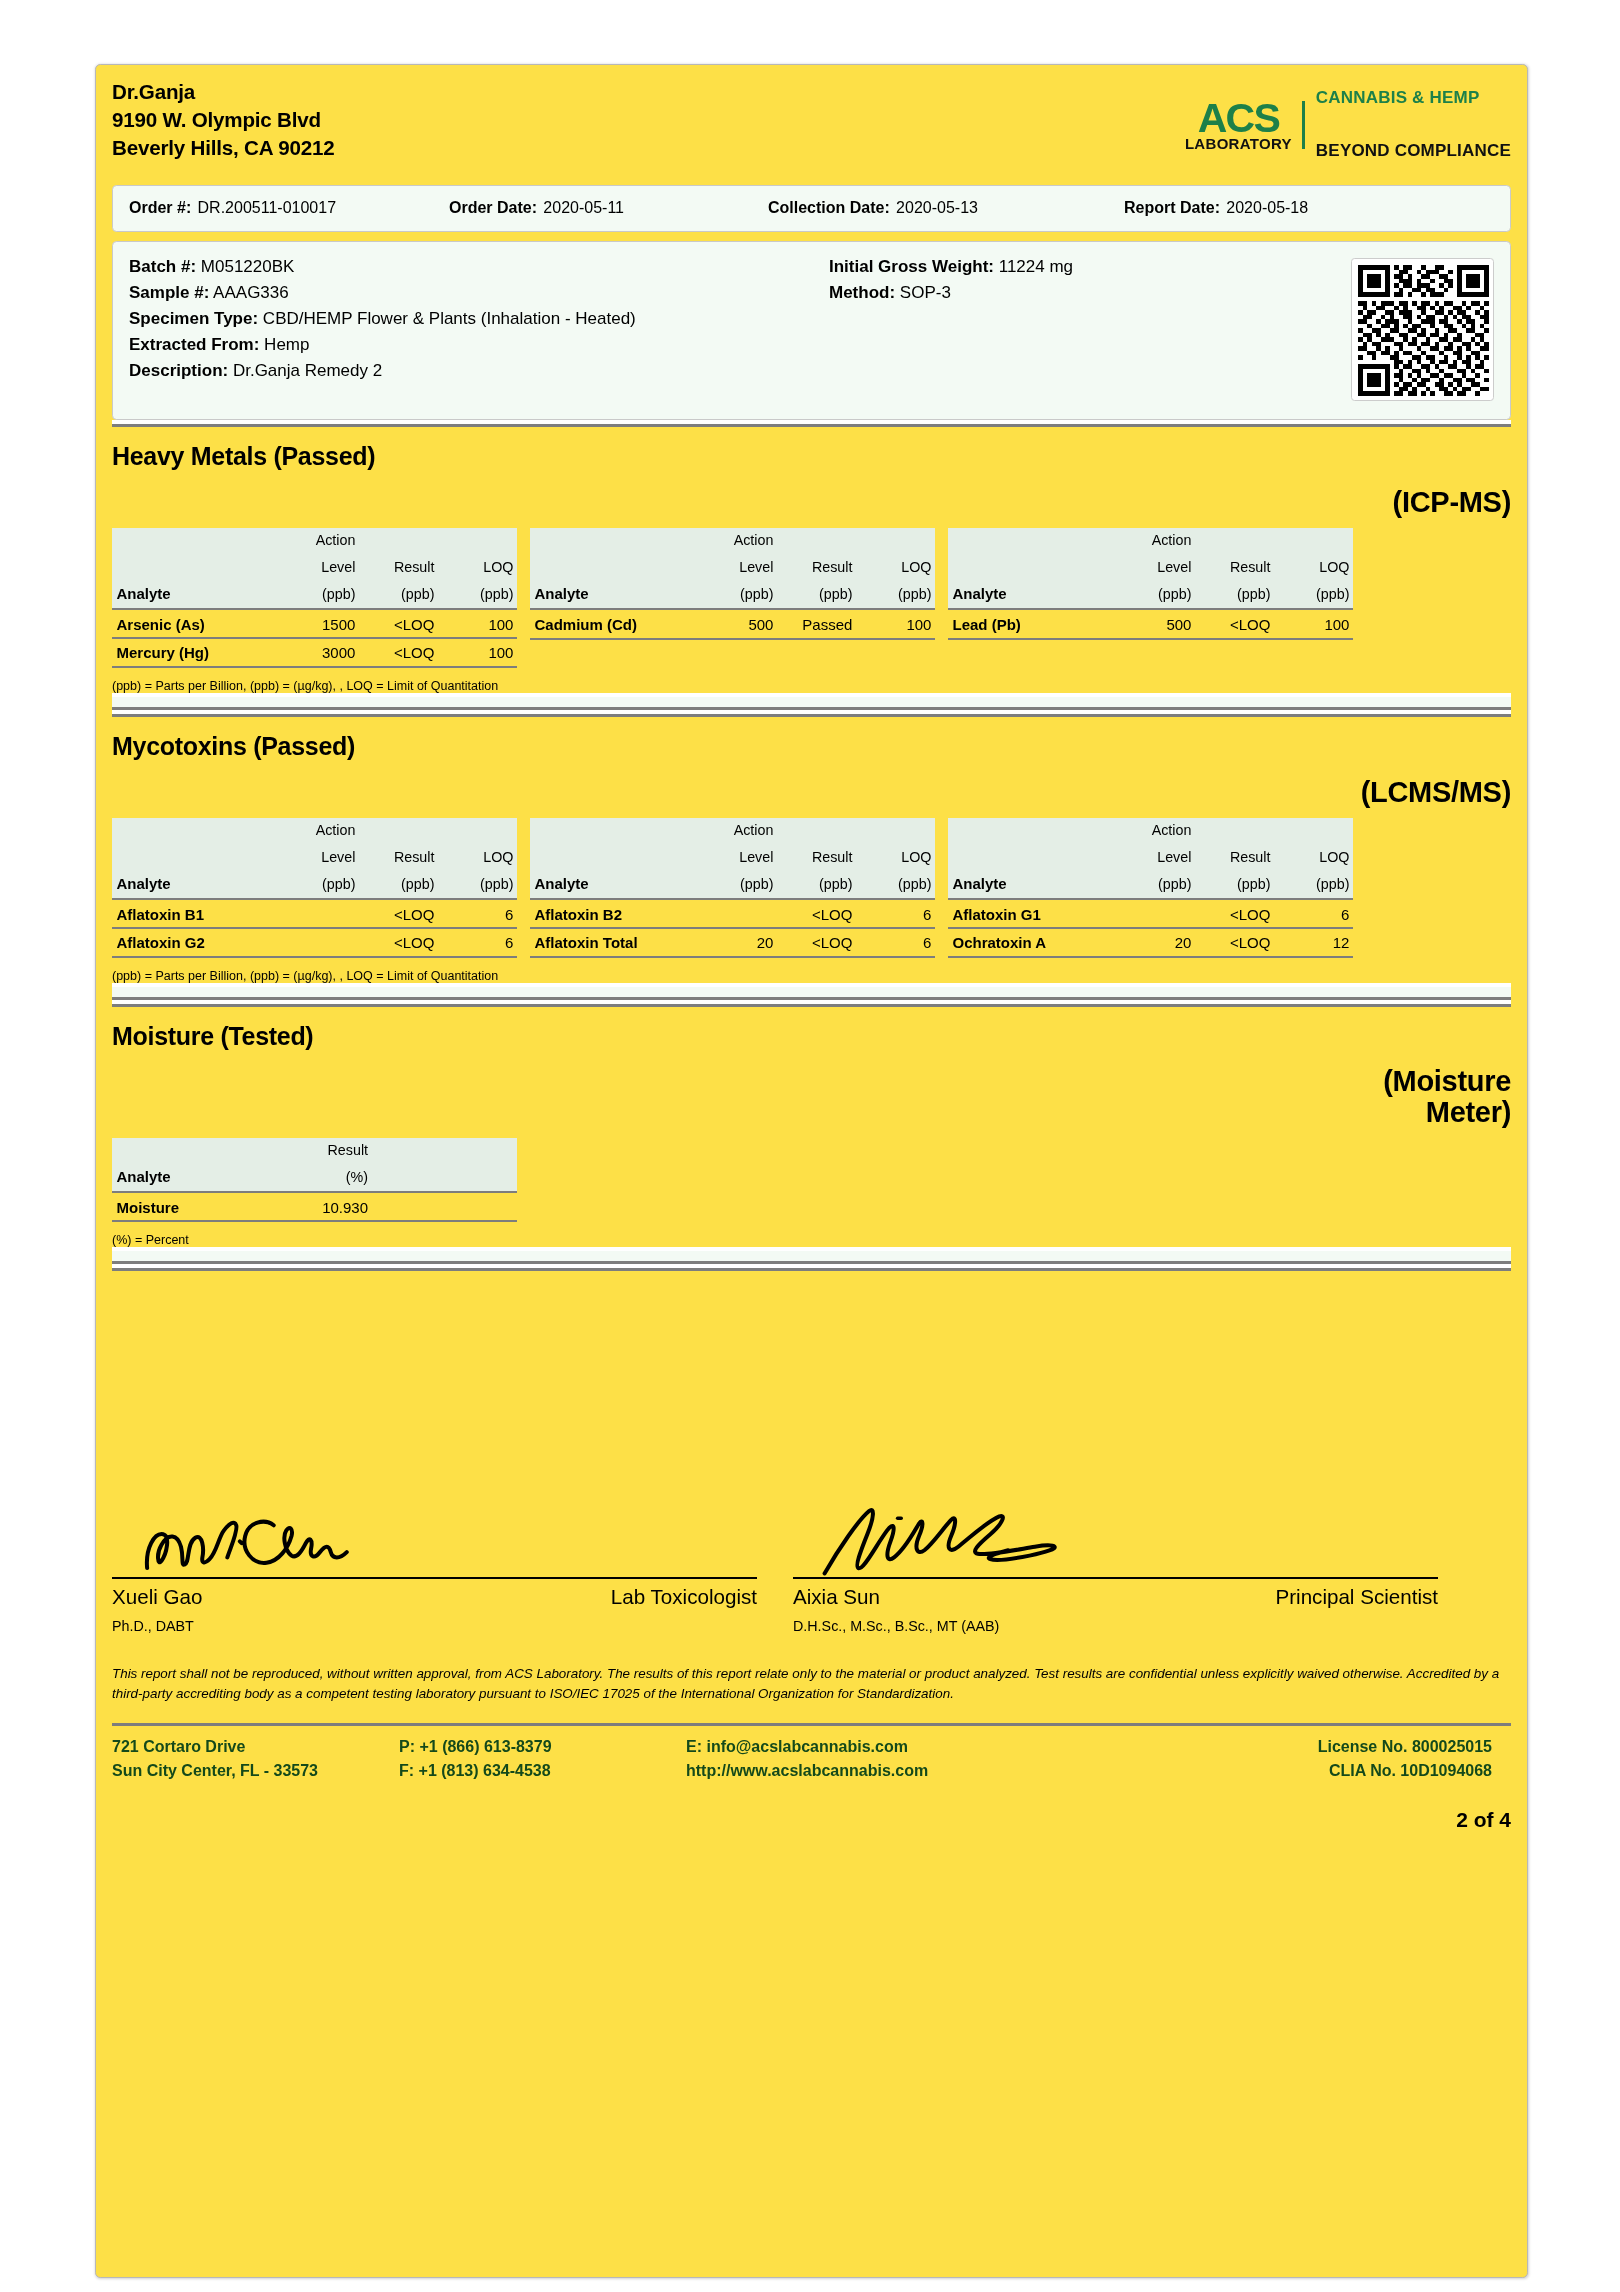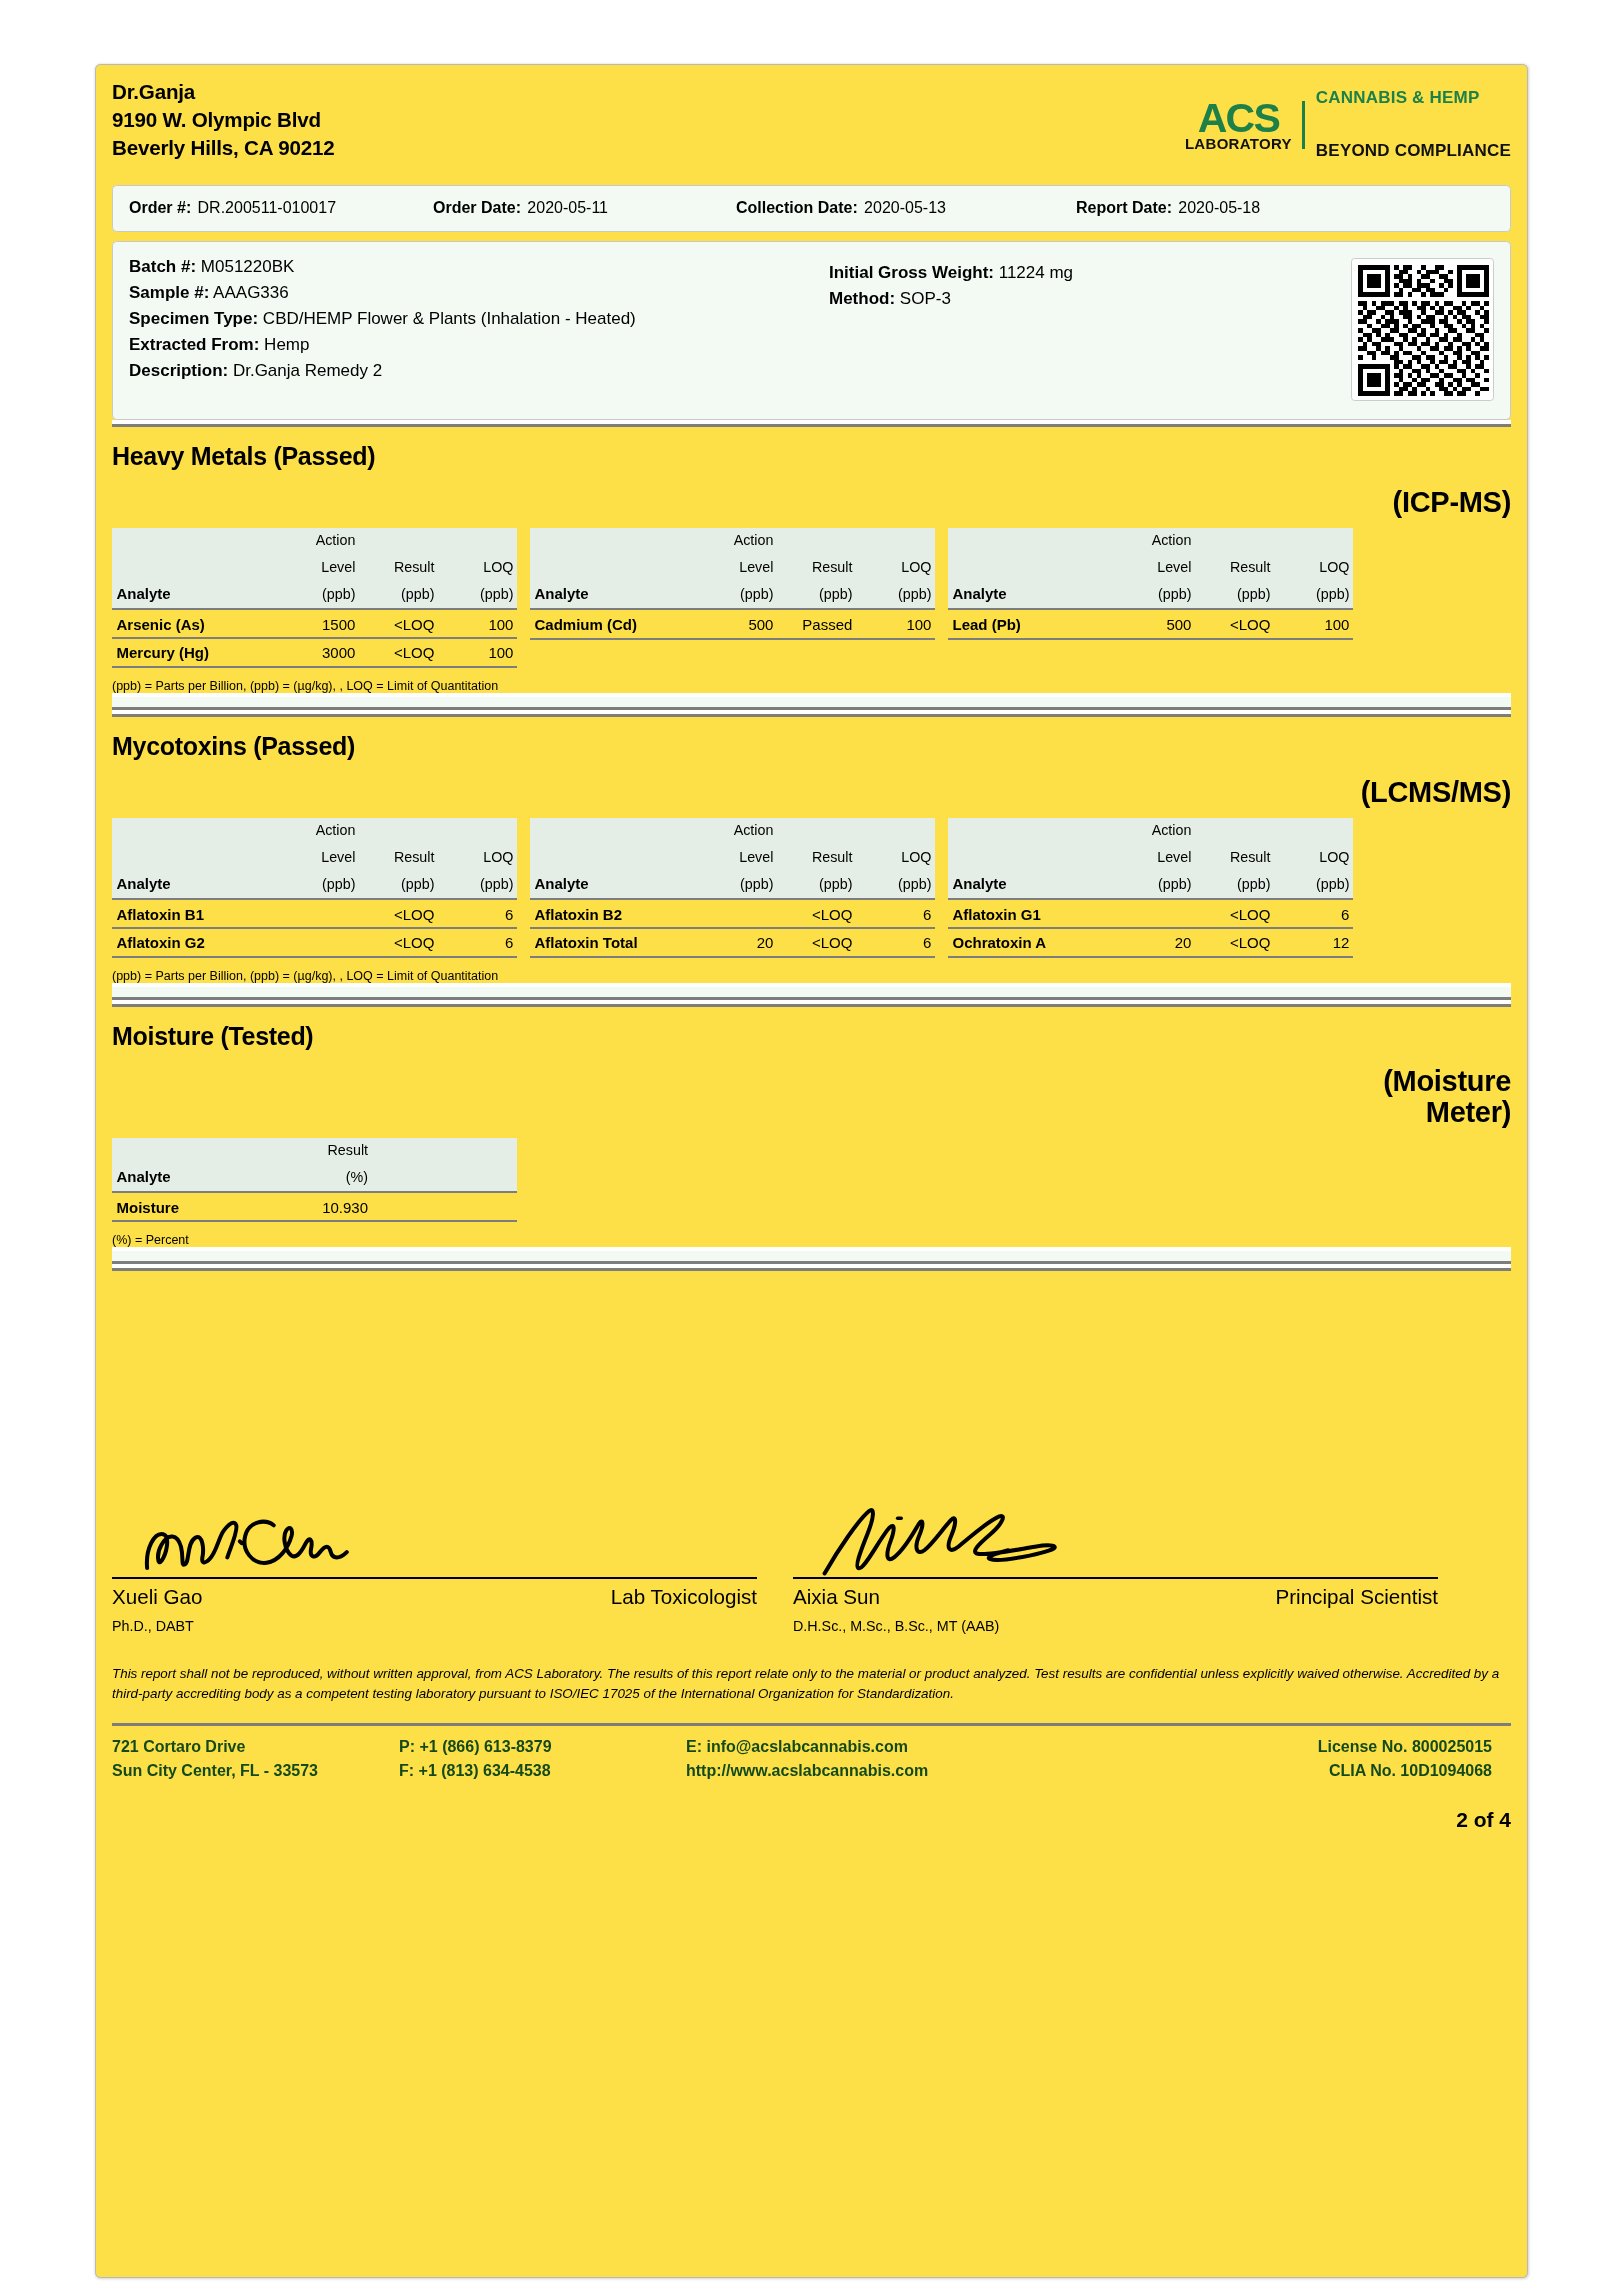--- a/index.html
+++ b/index.html
@@ -52,20 +52,21 @@
   .order-bar {
     margin: 19.7px 16px 0 16px;
     background: #f3faf4;
     border: 0.9px solid #c9c9c9;
     border-radius: 4.5px;
     height: 47px;
     display: flex;
     align-items: center;
     padding: 0 16px;
     font-size: 16px;
+    gap: 16px;
   }
   .order-bar .fld { display: flex; white-space: nowrap; }
   .order-bar .k { font-weight: bold; }
   .order-bar .v { margin-left: 6.3px; }
   .ob1 { width: 304px; }
   .ob2 { width: 303px; }
   .ob3 { width: 340px; }
 
   
   .info-box {
@@ -74,21 +75,21 @@
     border: 0.9px solid #c9c9c9;
     border-radius: 4.5px;
     height: 179px;
     position: relative;
     padding: 12.5px 16px;
   }
   .info-left { position: absolute; left: 16px; top: 12.5px; font-size: 17px; line-height: 1.52; }
   .info-left .row { white-space: nowrap; }
   .info-left .k { font-weight: bold; }
   .info-left .v { font-weight: normal; }
-  .info-right { position: absolute; left: 716px; top: 12.5px; font-size: 17px; line-height: 1.52; margin-top: 6px; }
+  .info-right { position: absolute; left: 716px; top: 12.5px; font-size: 17px; line-height: 1.52; }
   .info-right .row { white-space: nowrap; }
   .info-right .k { font-weight: bold; }
 
   .qr { position: absolute; right: 16px; top: 16px; width: 143px; height: 143px;
         background: #ffffff; border: 0.9px solid #ccc; border-radius: 3.6px; padding: 6.3px; }
   .qr svg { display: block; }
 
   
   .divider { margin: 0 16px; }
   .divider .thick { height: 2.7px; background: #7d7d7d; }

